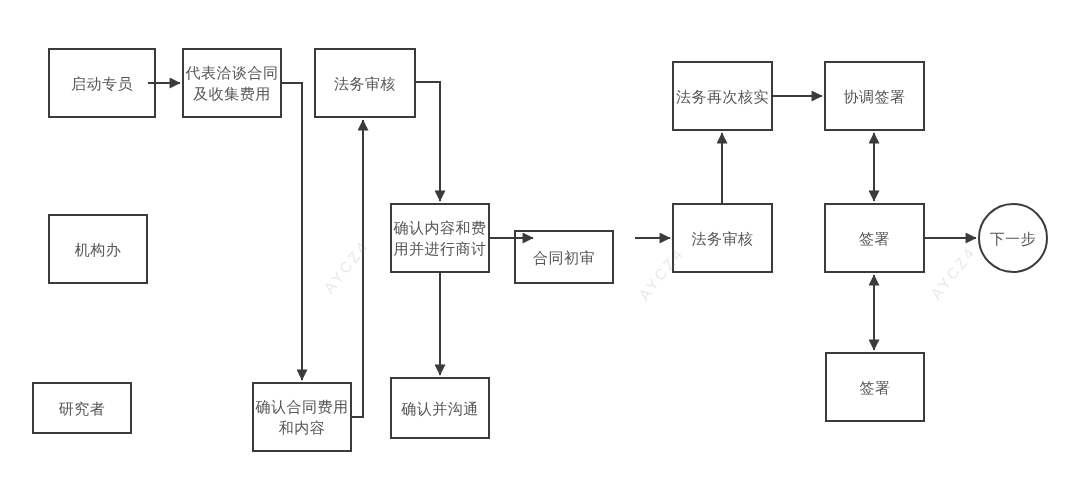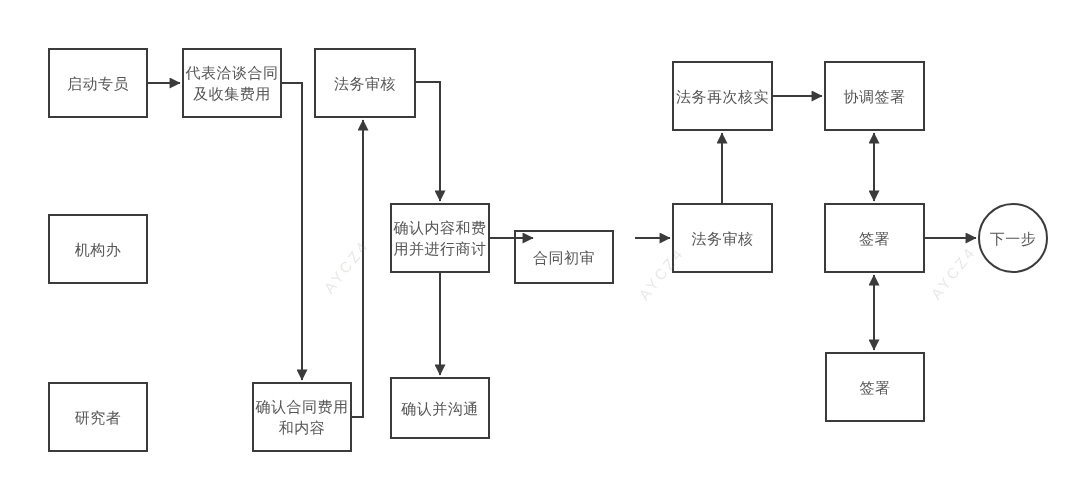--- a/index.html
+++ b/index.html
@@ -40,34 +40,34 @@
     letter-spacing:3px;
     white-space:nowrap;
     pointer-events:none;
   }
 </style>
 </head>
 <body>
 
 <div class="canvas" id="canvas">
   <div id="nodes-layer">
-      <div class="node" style="left: 48px; top: 48px; width: 100px; height: 70px;">
+      <div class="node" style="left: 48px; top: 48px; width: 108px; height: 70px;">
         <span>启动专员</span>
       </div>
       <div class="node" style="left: 182px; top: 48px; width: 100px; height: 70px;">
         <span>代表洽谈合同</span>
         <span>及收集费用</span>
       </div>
       <div class="node" style="left: 314px; top: 48px; width: 102px; height: 70px;">
         <span>法务审核</span>
       </div>
       <div class="node" style="left: 48px; top: 214px; width: 100px; height: 70px;">
         <span>机构办</span>
       </div>
-      <div class="node" style="left: 48px; top: 382px; width: 100px; height: 70px; text-align: center;">
+      <div class="node" style="left: 32px; top: 382px; width: 100px; height: 52px; text-align: center;">
         <span>研究者</span>
       </div>
       <div class="node" style="left: 252px; top: 382px; width: 100px; height: 70px; align-items: center;">
         <span>确认合同费用</span>
         <span>和内容</span>
       </div>
       <div class="node" style="left: 390px; top: 377px; width: 100px; height: 62px;">
         <span>确认并沟通</span>
       </div>
       <div class="node" style="left: 390px; top: 203px; width: 100px; height: 70px;">

